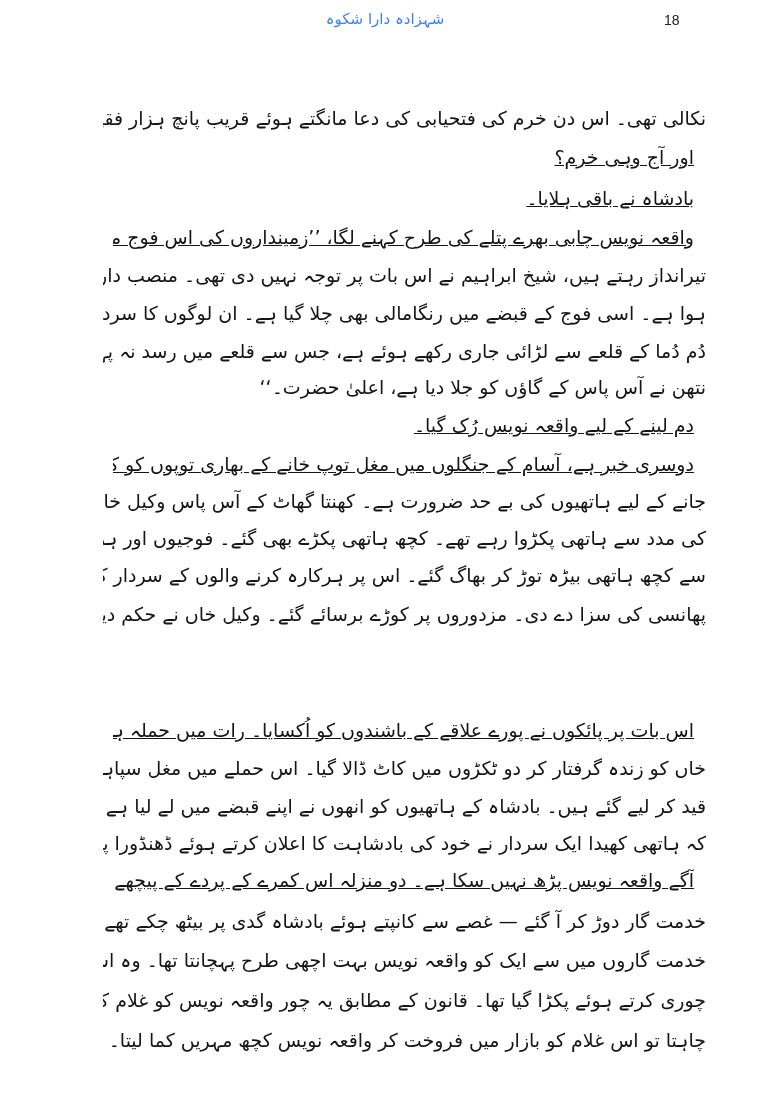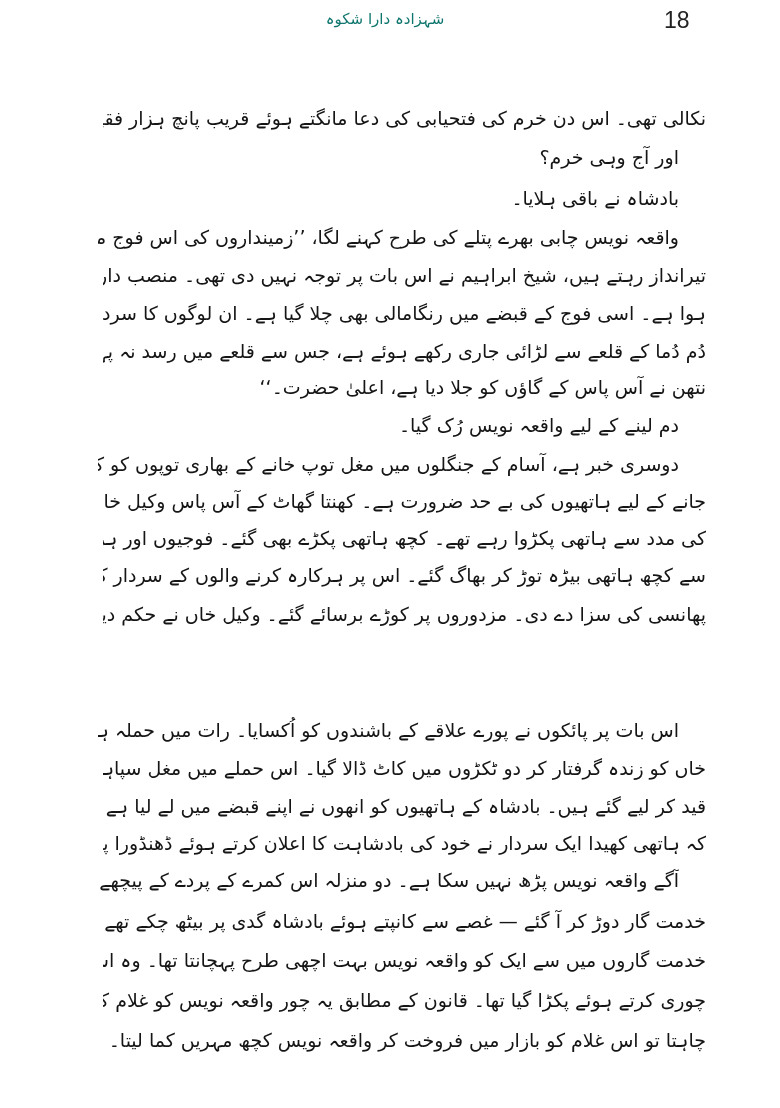--- a/index.html
+++ b/index.html
@@ -3,33 +3,33 @@
   <meta charset="utf-8">
   <style>
     html, body { margin: 0; padding: 0; }
     body {
       width: 780px; height: 1108px; background: #ffffff; position: relative; overflow: hidden;
       color: #111; font-family: "DejaVu Sans", sans-serif;
     }
     .page { position: absolute; left: 0; top: 0; width: 780px; height: 1108px; }
     .page-number {
       position: absolute; left: 664px; top: 6px; width: 40px; height: 28px;
-      font-family: "Liberation Sans", sans-serif; font-size: 23px; line-height: 28px; color: #222;
+      font-family: "Liberation Sans", sans-serif; font-size: 14px; line-height: 28px; color: #222;
     }
     .running-title {
       position: absolute; left: 300px; top: 4px; width: 170px; height: 30px;
-      direction: rtl; text-align: center; font-size: 15px; line-height: 30px; color: #0f766e;
+      direction: rtl; text-align: center; font-size: 15px; line-height: 30px; color: #3b82f6;
     }
     .line {
       position: absolute; height: 34px; direction: rtl; unicode-bidi: embed;
       font-size: 19px; line-height: 34px; white-space: nowrap; overflow: hidden;
       text-align: justify; text-align-last: justify; color: #151515;
     }
     .line.full { left: 103px; width: 603px; }
-    .line.indent { left: 98px; width: 581px; }
+    .line.indent { left: 113px; width: 581px; text-decoration: underline; }
     .line.short { text-align-last: right; }
     .line.center-short { text-align: right; text-align-last: right; }
   </style>
 </head>
 <body>
 
 <div class="page">
   <div class="page-number">18</div>
   <div class="running-title">شہزادہ دارا شکوہ</div>
 

